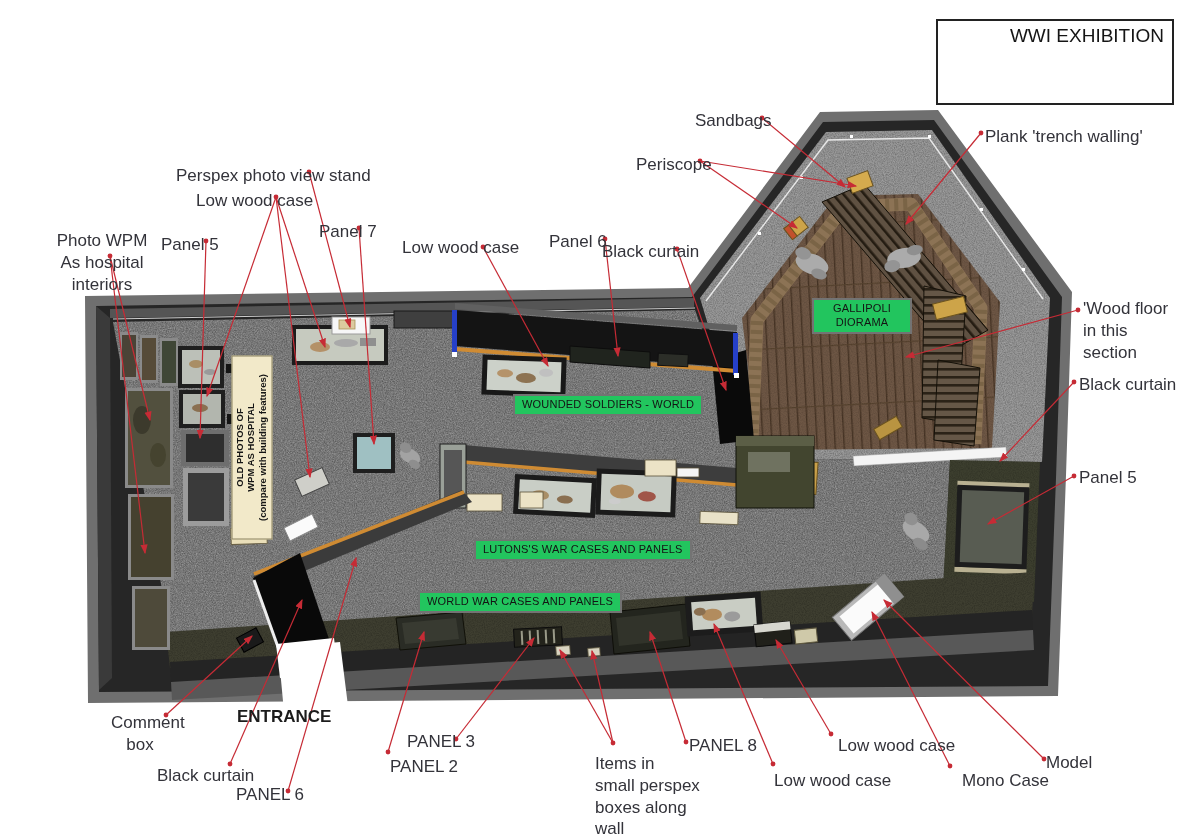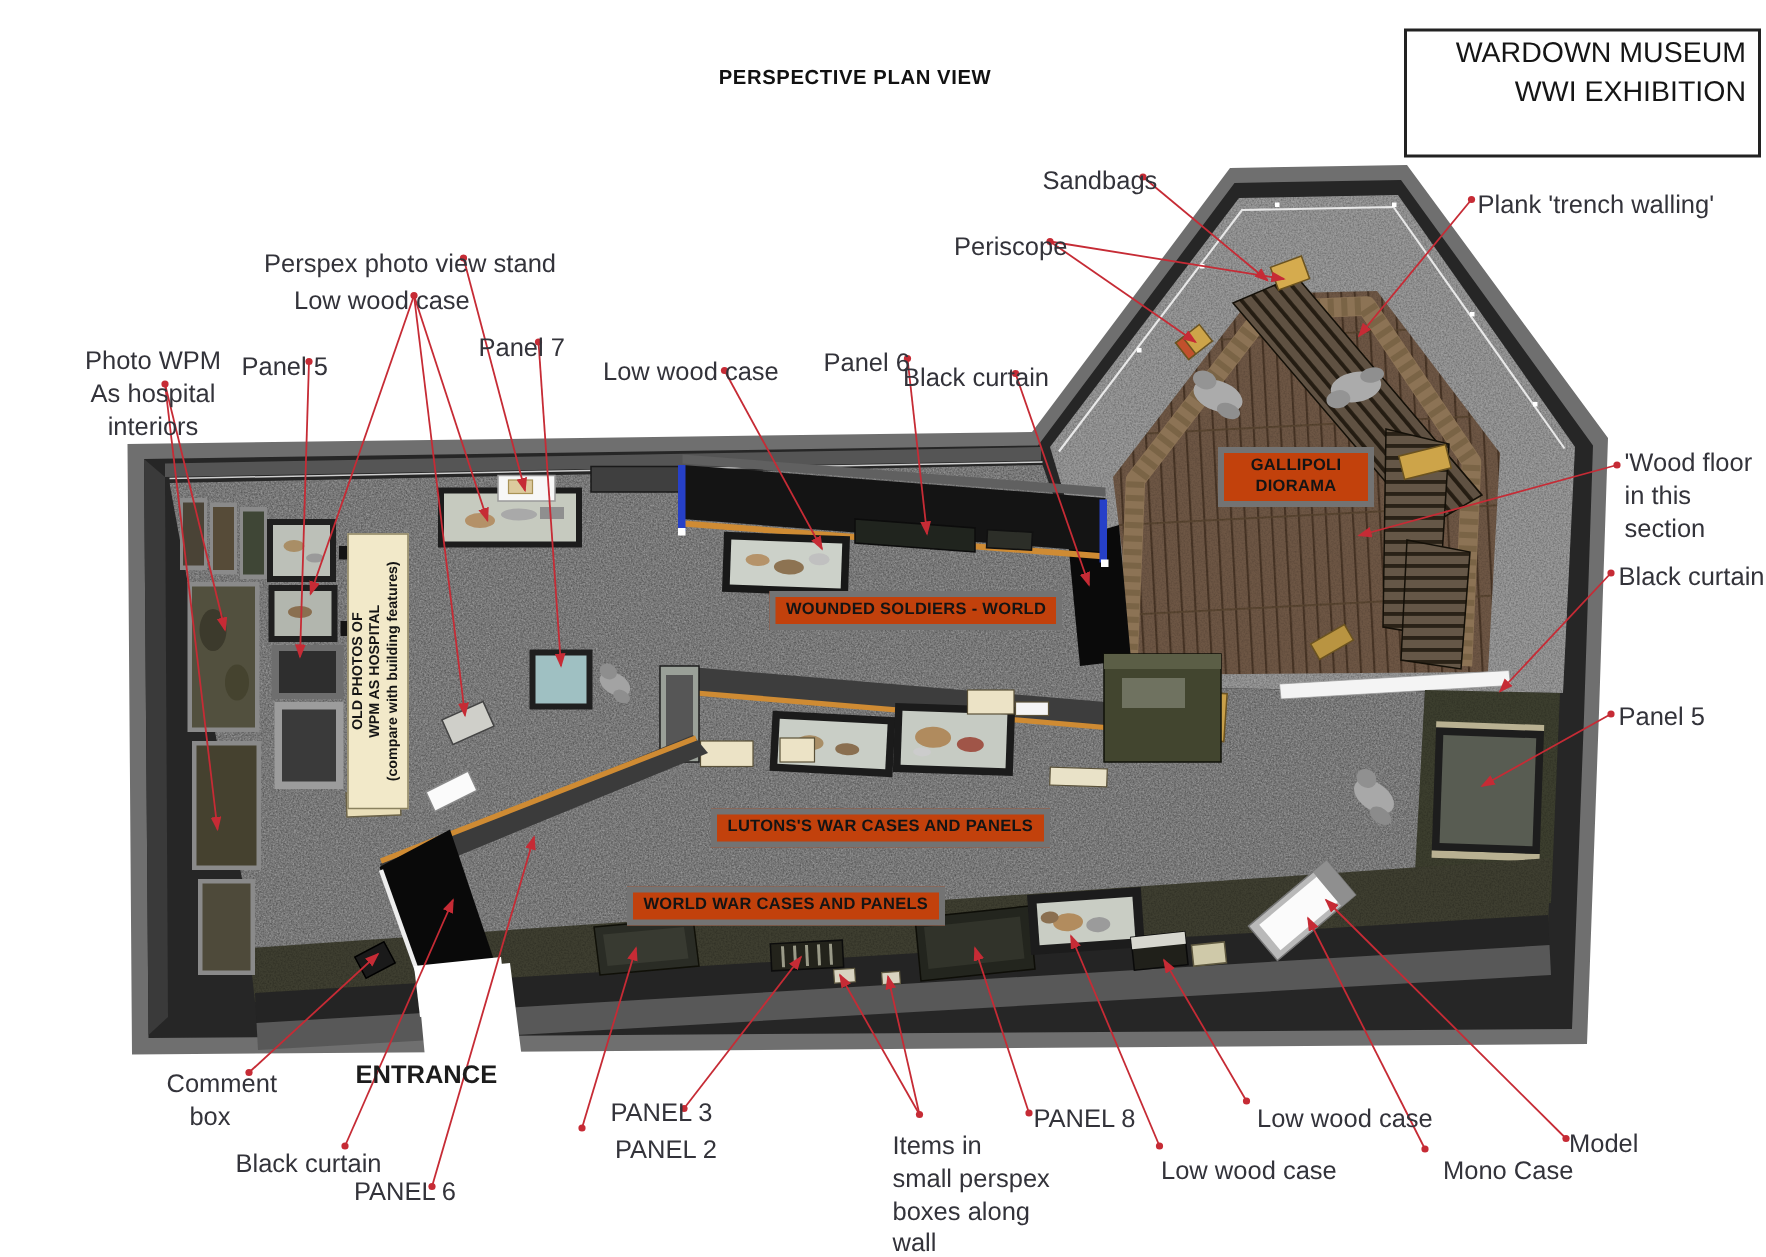--- a/index.html
+++ b/index.html
@@ -3,22 +3,22 @@
 <meta charset="utf-8">
 <style>
   html,body{margin:0;padding:0;background:#fff;}
   body{width:1177px;height:838px;position:relative;overflow:hidden;
        font-family:"Liberation Sans",sans-serif;}
   #stage{position:absolute;left:0;top:0;width:1177px;height:838px;}
   svg{position:absolute;left:0;top:0;}
   .ann{position:absolute;font-size:17px;line-height:1.28;color:#33333a;
        white-space:pre-line;}
   .ann.bold{font-weight:bold;color:#1c1c1c;}
-  .zbox{position:absolute;background:#c2410c;border:4px solid #737373;
-        color:#141414;font-weight:bold;font-size:11px;line-height:1.25;
+  .zbox{position:absolute;background:#22c55e;border:2px solid #737373;
+        color:#141414;font-weight:normal;font-size:11px;line-height:1.25;
         padding:2px 7px;white-space:pre-line;letter-spacing:.2px;}
   .zbox.center{text-align:center;}
   #old-photos-box{position:absolute;left:160px;top:427px;width:182px;height:38px;
         transform:rotate(-90deg);background:#f2e9c9;border:1px solid #8a815f;
         color:#141414;font-weight:bold;font-size:9.5px;line-height:1.2;
         text-align:center;white-space:pre-line;padding-top:1px;}
   #plan-title{position:absolute;left:420px;top:44px;width:300px;text-align:center;
         font-size:13.5px;font-weight:bold;letter-spacing:.4px;color:#111;}
   #title-block{position:absolute;left:936px;top:19px;width:226px;height:80px;
         border:2px solid #222;background:#fff;text-align:right;
@@ -402,24 +402,22 @@
     <circle cx="456" cy="739" r="2.4"></circle>
         <circle cx="613" cy="743" r="2.4"></circle>
     <circle cx="686" cy="742" r="2.4"></circle>
         <circle cx="773" cy="764" r="2.4"></circle>
     <circle cx="831" cy="734" r="2.4"></circle>
         <circle cx="950" cy="766" r="2.4"></circle>
     <circle cx="1044" cy="759" r="2.4"></circle>
   </g>
 </svg>
 
-<div id="plan-title">PERSPECTIVE PLAN VIEW</div>
 
 <div id="title-block">
-  <div>WARDOWN MUSEUM</div>
   <div>WWI EXHIBITION</div>
 </div>
 
 <div class="zbox center" style="left:812px;top:298px;width:82px;">GALLIPOLI
 DIORAMA</div>
 <div class="zbox" style="left:513px;top:394px;">WOUNDED SOLDIERS - WORLD</div>
 <div class="zbox" style="left:474px;top:539px;">LUTONS'S WAR CASES AND PANELS</div>
 <div class="zbox" style="left:418px;top:591px;">WORLD WAR CASES AND PANELS</div>
 <div id="old-photos-box">OLD PHOTOS OF
 WPM AS HOSPITAL
@@ -439,21 +437,21 @@
 <div class="ann" style="left:549px;top:231px;">Panel 6</div>
 <div class="ann" style="left:602px;top:241px;">Black curtain</div>
 <div class="ann" style="left:1083px;top:298px;">'Wood floor
 in this section</div>
 <div class="ann" style="left:1079px;top:374px;">Black curtain</div>
 <div class="ann" style="left:1079px;top:467px;">Panel 5</div>
 <div class="ann" style="left:111px;top:712px;width:58px;text-align:center;">Comment
 box</div>
 <div class="ann" style="left:157px;top:765px;">Black curtain</div>
 <div class="ann" style="left:236px;top:784px;">PANEL 6</div>
-<div class="ann" style="left:410px;top:756px;">PANEL 2</div>
+<div class="ann" style="left:390px;top:756px;">PANEL 2</div>
 <div class="ann" style="left:407px;top:731px;text-align:right;">PANEL 3</div>
 <div class="ann" style="left:595px;top:753px;">Items in
 small perspex
 boxes along
 wall</div>
 <div class="ann" style="left:689px;top:735px;">PANEL 8</div>
 <div class="ann" style="left:774px;top:770px;">Low wood case</div>
 <div class="ann" style="left:838px;top:735px;">Low wood case</div>
 <div class="ann" style="left:962px;top:770px;">Mono Case</div>
 <div class="ann" style="left:1046px;top:752px;">Model</div>

